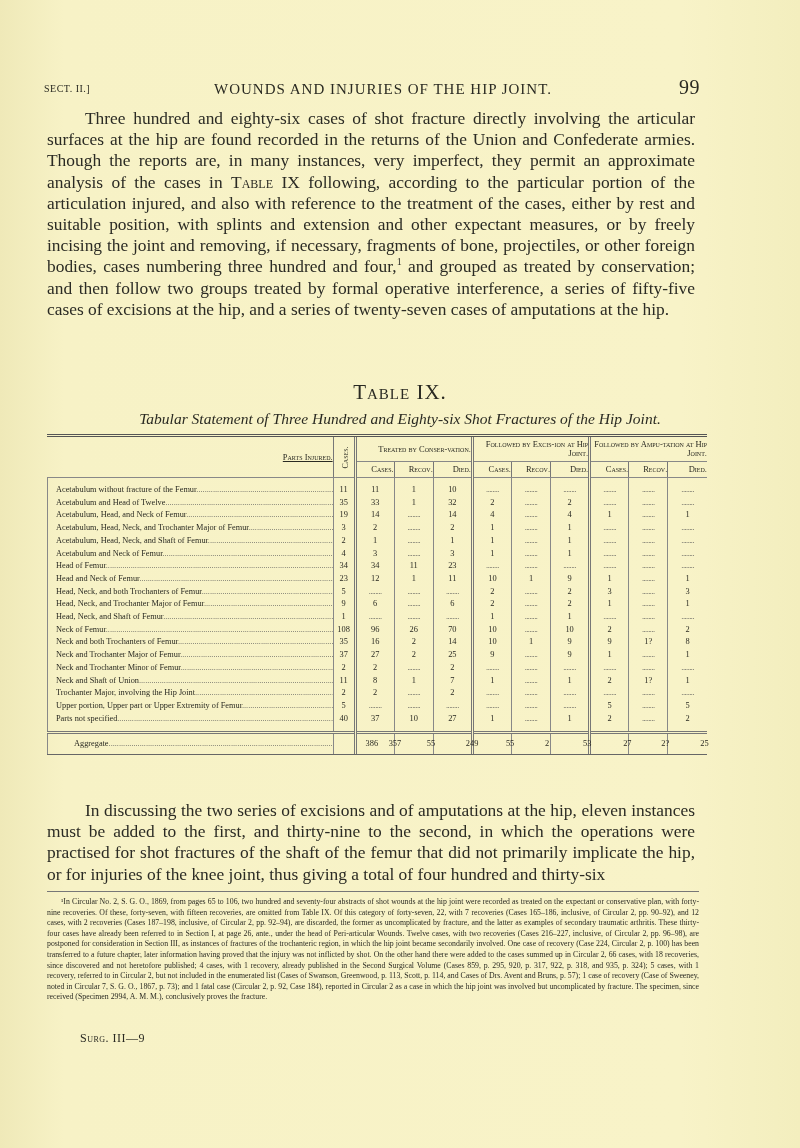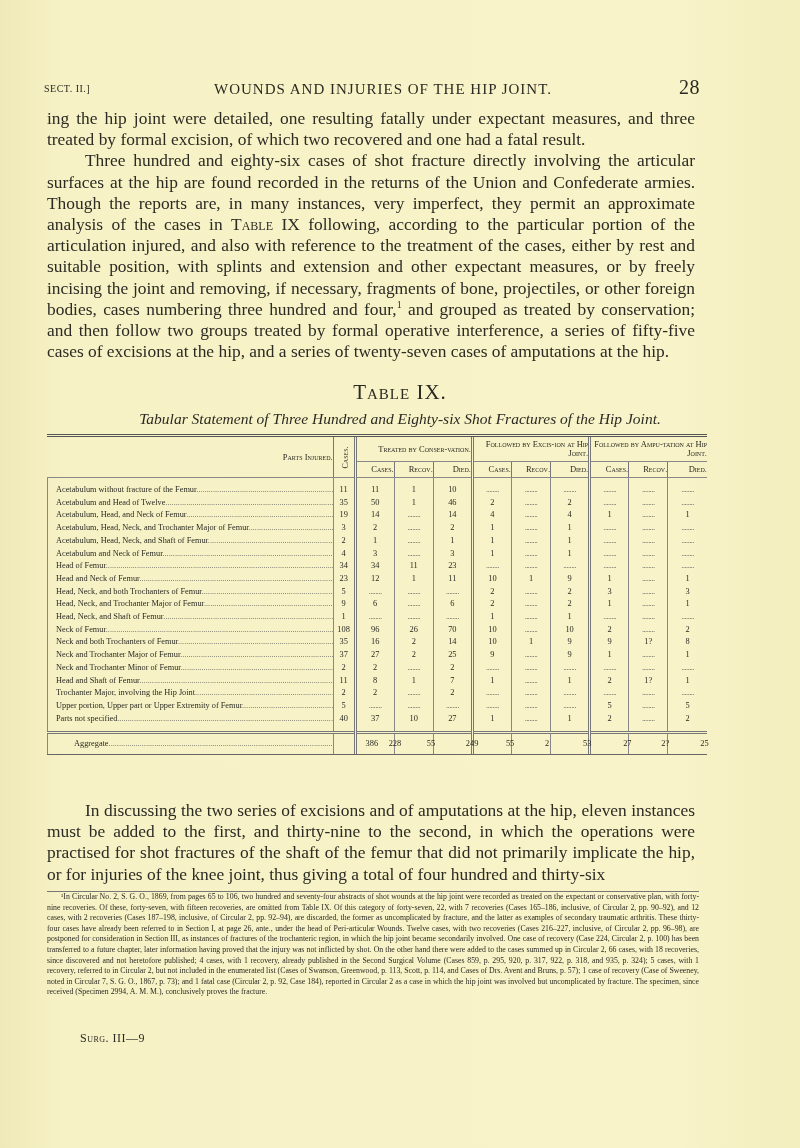--- a/index.html
+++ b/index.html
@@ -38,37 +38,36 @@
   thead th.rot span { display: inline-block; transform: rotate(-90deg); font-size: 8px; white-space: nowrap; }
   .dbl { border-left: 3px double #777 !important; }
   tbody td { height: 12.7px; line-height: 12.7px; text-align: center; border-left: 1px solid #888; }
   tbody td.part { text-align: left; padding-left: 8px; white-space: nowrap; overflow: hidden; font-size: 8.3px; }
   tbody td.part .dots { color: #555; }
   tbody tr.first td { padding-top: 6px; }
   tbody td.empty::after { content: "........"; color: #555; letter-spacing: -0.5px; }
   tbody tr.agg td { border-top: 3px double #777; height: 20px; line-height: 20px; padding-left: 32px; }
   tbody tr.agg td.part { padding-left: 26px; }
   tbody tr.spacer td { height: 6px; }
-  .footnotes { position: absolute; top: 891px; left: 47px; width: 652px; border-top: 1px solid #777; font-size: 7.8px; line-height: 10.6px; text-align: justify; color: #2a2a22; }
+  .footnotes { position: absolute; top: 891px; left: 47px; width: 652px; border-top: 1px solid #777; padding-top: 5px; font-size: 7.8px; line-height: 10.6px; text-align: justify; color: #2a2a22; }
   .footnotes p { margin: 0; text-indent: 14px; }
   .signature { position: absolute; top: 1031px; left: 80px; font-size: 12px; font-variant: small-caps; letter-spacing: 0.5px; }
 </style>
 </head>
 <body>
 
 <div class="page">
 
   <div class="running-head">
     <span class="sect">SECT. II.]</span>
     <span class="title">WOUNDS AND INJURIES OF THE HIP JOINT.</span>
-    <span class="pgno">28</span>
+    <span class="pgno">99</span>
   </div>
 
   <div class="body-text" style="top:108px;">
-    <p>ing the hip joint were detailed, one resulting fatally under expectant measures, and three treated by formal excision, of which two recovered and one had a fatal result.</p>
     <p class="indent"><span>Three hundred and eighty-six cases of shot fracture directly involving the articular surfaces at the hip are found recorded in the returns of the Union and Confederate armies. Though the reports are, in many instances, very imperfect, they permit an approximate analysis of the cases in </span><span class="sc">Table IX</span><span> following, according to the particular portion of the articulation injured, and also with reference to the treatment of the cases, either by rest and suitable position, with splints and extension and other expectant measures, or by freely incising the joint and removing, if necessary, fragments of bone, projectiles, or other foreign bodies, cases numbering three hundred and four,</span><sup>1</sup><span> and grouped as treated by conservation; and then follow two groups treated by formal operative interference, a series of fifty-five cases of excisions at the hip, and a series of twenty-seven cases of amputations at the hip.</span></p>
   </div>
 
   <div class="table-title">Table IX.</div>
   <div class="table-caption">Tabular Statement of Three Hundred and Eighty-six Shot Fractures of the Hip Joint.</div>
 
   <div class="table-wrap">
     <table id="tbl">
       <colgroup>
         <col class="c-part">
@@ -78,21 +77,21 @@
           <col class="c-num">
         <col class="c-num">
           <col class="c-num">
           <col class="c-num">
         <col class="c-num">
           <col class="c-num">
           <col class="c-num">
       </colgroup>
       <thead>
         <tr class="top">
-          <th rowspan="2" class="part" style="border-left:none;">Parts Injured.</th>
+          <th rowspan="2" class="part" style="border-left:none;text-decoration:underline;">Parts Injured.</th>
           <th rowspan="2" class="rot"><span>Cases.</span></th>
           <th colspan="3" class="dbl">Treated by Conser-vation.</th>
           <th colspan="3" class="dbl">Followed by Excis-ion at Hip Joint.</th>
           <th colspan="3" class="dbl">Followed by Ampu-tation at Hip Joint.</th>
         </tr>
         <tr class="sub">
           <th class="dbl">Cases.</th>
           <th>Recov.</th>
           <th>Died.</th>
           <th class="dbl">Cases.</th>
@@ -113,23 +112,23 @@
             <td class="dbl empty"></td>
             <td class="empty"></td>
             <td class="empty"></td>
             <td class="dbl empty"></td>
             <td class="empty"></td>
             <td class="empty"></td>
           </tr>
           <tr>
             <td class="part"><span>Acetabulum and Head of Twelve</span><span class="dots">........................................................................................................................</span></td>
             <td>35</td>
-            <td class="dbl">50</td>
-            <td>1</td>
-            <td>46</td>
+            <td class="dbl">33</td>
+            <td>1</td>
+            <td>32</td>
             <td class="dbl">2</td>
             <td class="empty"></td>
             <td>2</td>
             <td class="dbl empty"></td>
             <td class="empty"></td>
             <td class="empty"></td>
           </tr>
           <tr>
             <td class="part"><span>Acetabulum, Head, and Neck of Femur</span><span class="dots">........................................................................................................................</span></td>
             <td>19</td>
@@ -293,21 +292,21 @@
             <td class="empty"></td>
             <td>2</td>
             <td class="dbl empty"></td>
             <td class="empty"></td>
             <td class="empty"></td>
             <td class="dbl empty"></td>
             <td class="empty"></td>
             <td class="empty"></td>
           </tr>
           <tr>
-            <td class="part"><span>Head and Shaft of Femur</span><span class="dots">........................................................................................................................</span></td>
+            <td class="part"><span>Neck and Shaft of Union</span><span class="dots">........................................................................................................................</span></td>
             <td>11</td>
             <td class="dbl">8</td>
             <td>1</td>
             <td>7</td>
             <td class="dbl">1</td>
             <td class="empty"></td>
             <td>1</td>
             <td class="dbl">2</td>
             <td>1?</td>
             <td>1</td>
@@ -360,21 +359,21 @@
             <td class="dbl"></td>
             <td></td>
             <td></td>
             <td class="dbl"></td>
             <td></td>
             <td></td>
           </tr>
           <tr class="agg">
             <td class="part"><span>Aggregate</span><span class="dots">........................................................................................................................</span></td>
             <td>386</td>
-            <td class="dbl">228</td>
+            <td class="dbl">357</td>
             <td>55</td>
             <td>249</td>
             <td class="dbl">55</td>
             <td>2</td>
             <td>53</td>
             <td class="dbl">27</td>
             <td>2?</td>
             <td>25</td>
           </tr>
         </tbody>

